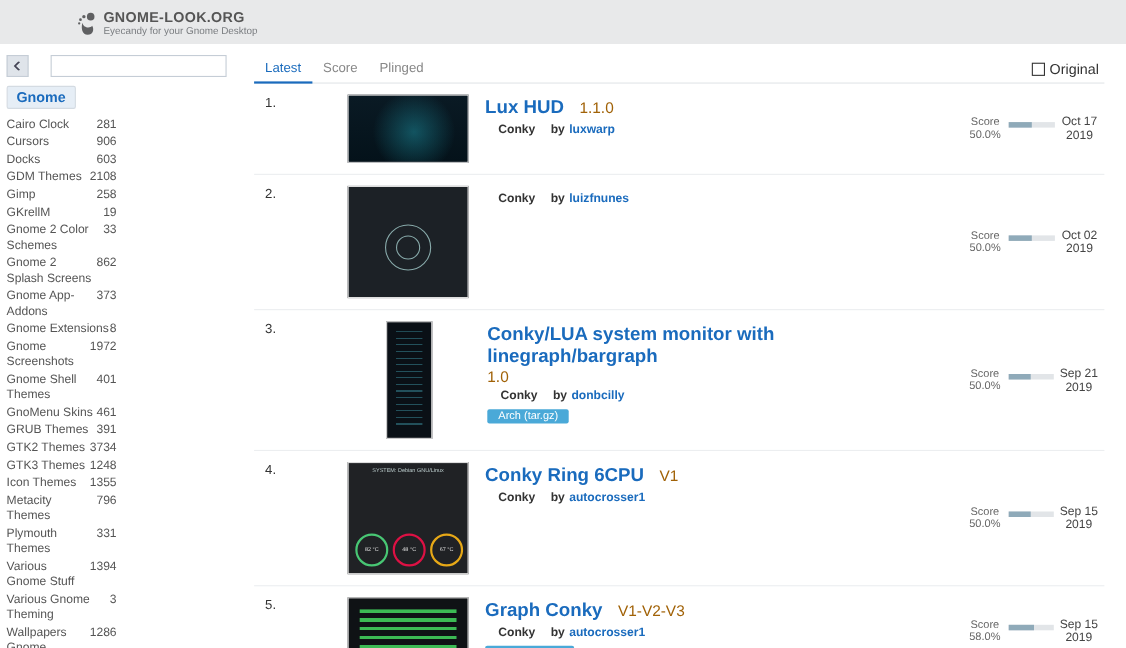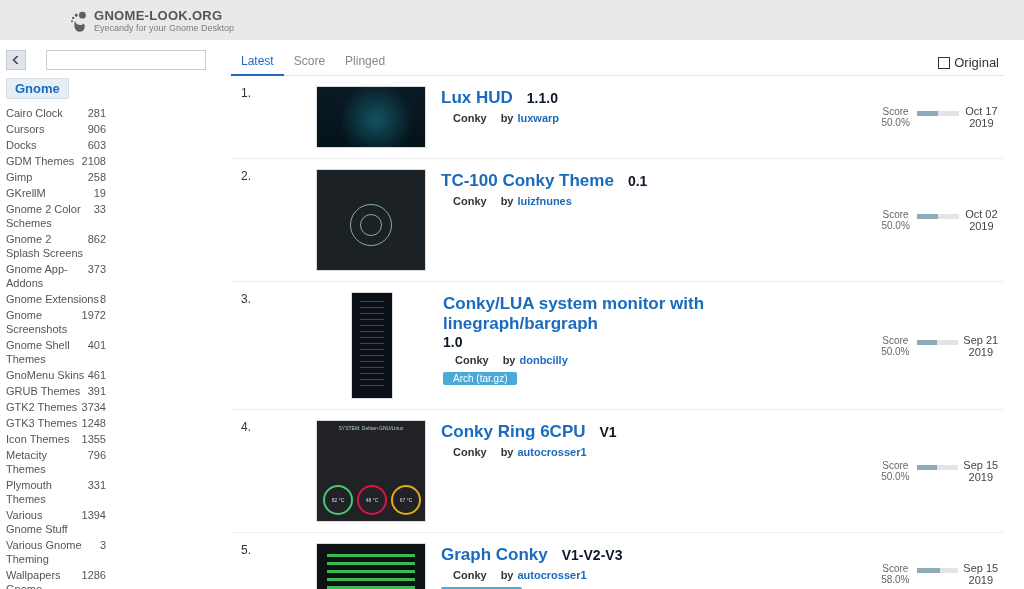--- a/index.html
+++ b/index.html
@@ -218,23 +218,23 @@
 }
 .item-title {
   color: #1a6bbd;
   font-size: 17px;
   font-weight: 600;
   margin-right: 14px;
   text-decoration: none;
   cursor: pointer;
 }
 .item-version {
-  color: #0f172a;
+  color: #a16207;
   font-size: 14px;
-  font-weight: 700;
+  font-weight: 400;
   text-align: right;
 }
 .meta-line {
   margin-top: 4px;
   font-size: 11px;
 }
 .meta-line .cat-label { color:#333; font-weight:bold; margin-right:14px;margin-left:12px;}
 .meta-line .by { color:#333; font-weight:bold; margin-right:4px;}
 .meta-line .author { color:#1a6bbd; font-weight:bold; cursor:pointer;text-align:right;}
 .tag-pill {
@@ -416,24 +416,20 @@
               <div class="score-bar">
                 <div class="fill" style="width: 50%;"></div>
               </div>
               <div class="date-label">Oct 17 2019</div>
             </div>
           </div>
           <div class="item tall">
             <div class="rank">2.</div>
             <div class="thumb dark-circles"></div>
             <div class="info">
-              <div class="title-line">
-                <a class="item-title">TC-100 Conky Theme</a>
-                <span class="item-version">0.1</span>
-              </div>
               <div class="meta-line"><span class="cat-label">Conky</span><span class="by">by</span><span class="author">luizfnunes</span></div>
             </div>
             <div class="stats">
               <div class="score-label">Score 50.0%</div>
               <div class="score-bar">
                 <div class="fill" style="width: 50%;"></div>
               </div>
               <div class="date-label">Oct 02 2019</div>
             </div>
           </div>

